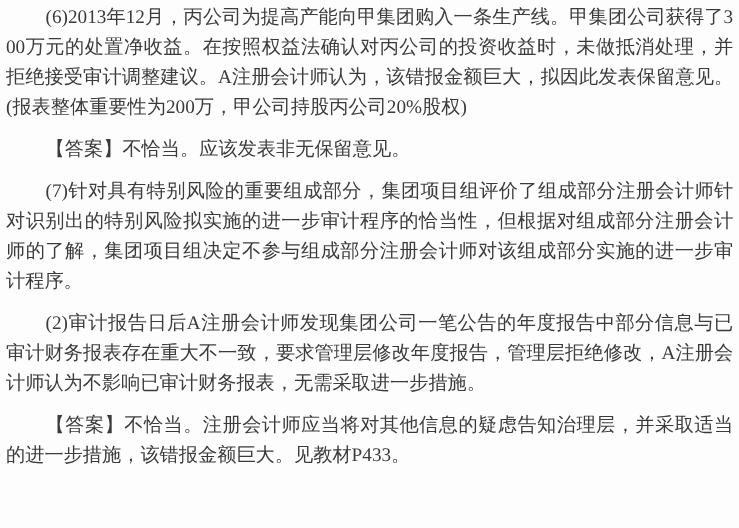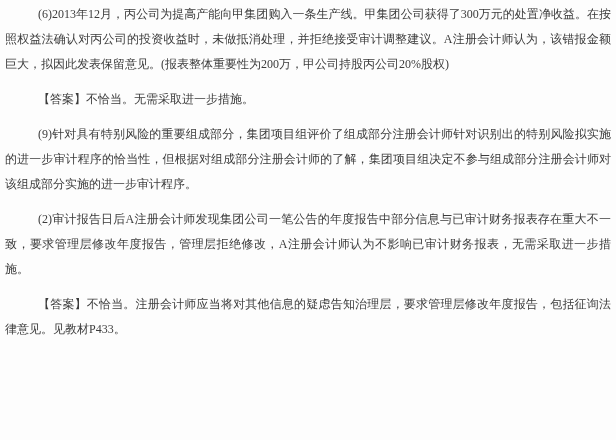--- a/index.html
+++ b/index.html
@@ -11,33 +11,33 @@
     height: 440px;
     background: #fdfdfd;
     overflow: hidden;
   }
   .doc {
     box-sizing: border-box;
     width: 616px;
     height: 440px;
     padding: 2px 5px 0 5px;
     font-family: "Liberation Serif", "DejaVu Serif", serif;
-    font-size: 12px;
+    font-size: 16px;
     line-height: 25px;
     color: #3b3b3b;
     text-align: justify;
   }
   .doc p {
     margin: 0 0 10px 0;
     text-indent: 33px;
     word-break: break-all;
   }
 </style>
 </head>
 <body>
 
 <div class="doc" id="document-body" style="background: rgb(253, 253, 253); color: rgb(59, 59, 59);">
     <p>(6)2013年12月，丙公司为提高产能向甲集团购入一条生产线。甲集团公司获得了300万元的处置净收益。在按照权益法确认对丙公司的投资收益时，未做抵消处理，并拒绝接受审计调整建议。A注册会计师认为，该错报金额巨大，拟因此发表保留意见。(报表整体重要性为200万，甲公司持股丙公司20%股权)</p>
-    <p>【答案】不恰当。无需采取进一步措施。</p>
-    <p>(9)针对具有特别风险的重要组成部分，集团项目组评价了组成部分注册会计师针对识别出的特别风险拟实施的进一步审计程序的恰当性，但根据对组成部分注册会计师的了解，集团项目组决定不参与组成部分注册会计师对该组成部分实施的进一步审计程序。</p>
+    <p>【答案】不恰当。应该发表非无保留意见。</p>
+    <p>(7)针对具有特别风险的重要组成部分，集团项目组评价了组成部分注册会计师针对识别出的特别风险拟实施的进一步审计程序的恰当性，但根据对组成部分注册会计师的了解，集团项目组决定不参与组成部分注册会计师对该组成部分实施的进一步审计程序。</p>
     <p>(2)审计报告日后A注册会计师发现集团公司一笔公告的年度报告中部分信息与已审计财务报表存在重大不一致，要求管理层修改年度报告，管理层拒绝修改，A注册会计师认为不影响已审计财务报表，无需采取进一步措施。</p>
-    <p>【答案】不恰当。注册会计师应当将对其他信息的疑虑告知治理层，要求管理层修改年度报告，包括征询法律意见。见教材P433。</p>
+    <p>【答案】不恰当。注册会计师应当将对其他信息的疑虑告知治理层，并采取适当的进一步措施，该错报金额巨大。见教材P433。</p>
   </div>
 
 </body></html>

